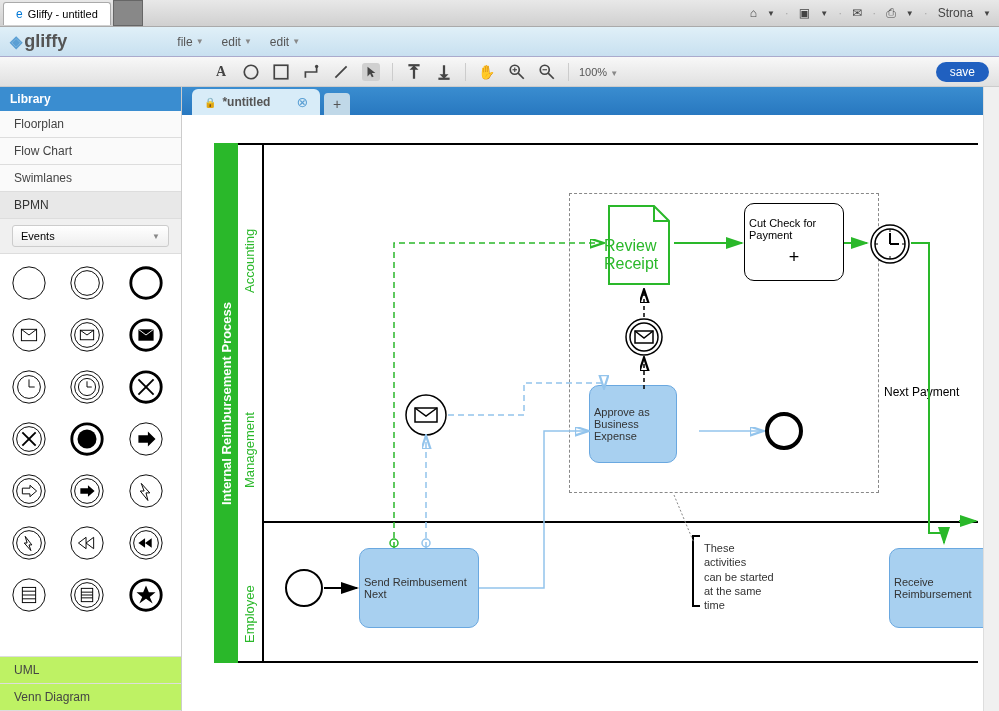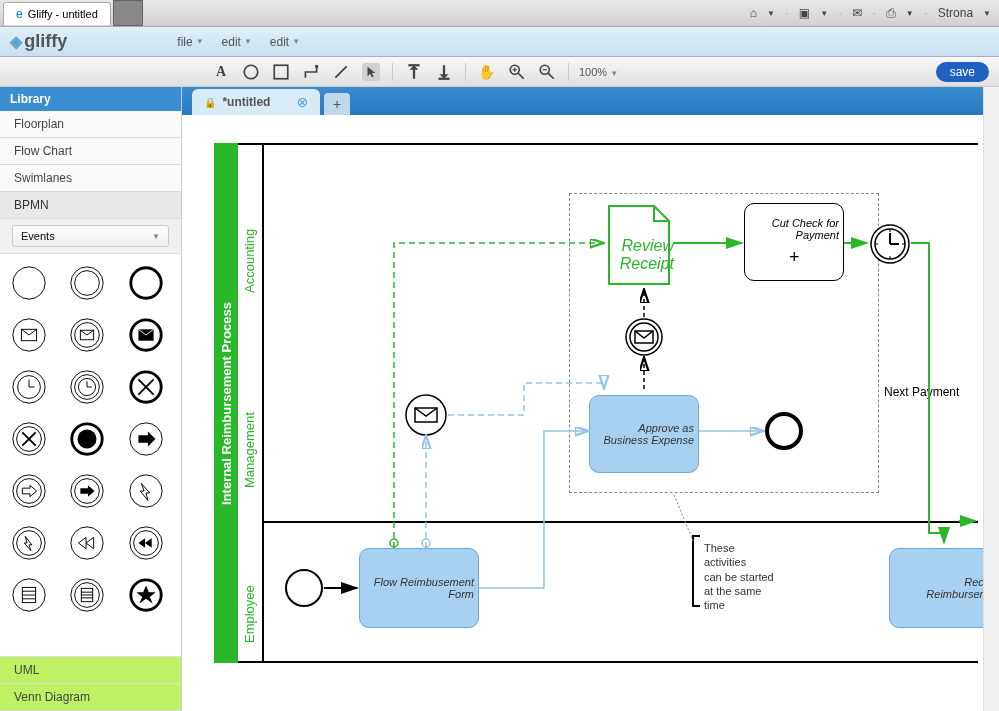--- a/index.html
+++ b/index.html
@@ -54,21 +54,21 @@
 .canvas { flex: 1; position: relative; background: #fff; overflow: hidden; }
 .diagram { position: absolute; left: 22px; top: 28px; width: 780px; height: 560px; }
 
 
 .lane-title-bar { position: absolute; left: 10px; top: 0; width: 24px; height: 520px; background: #2ab82a; }
 .lane-title-text { position: absolute; left: 10px; top: 0; width: 24px; height: 520px; display: flex; align-items: center; justify-content: center; color: #fff; font-size: 13px; font-weight: bold; writing-mode: vertical-rl; transform: rotate(180deg); }
 .lane-label { position: absolute; color: #2ab82a; font-size: 13px; writing-mode: vertical-rl; transform: rotate(180deg); }
 .lane-border-top { position: absolute; left: 34px; height: 2px; background: #000; }
 
 
-.node { position: absolute; font-size: 11px; text-align: right; display: flex; align-items: center; justify-content: center; font-style: italic; }
+.node { position: absolute; font-size: 11px; text-align: left; display: flex; align-items: center; justify-content: center; }
 .node-task-box { border: 1px solid #000; background: #fff; border-radius: 10px; color: #000; padding: 4px; }
 .node-task-blue { border: 1px solid #6aa8e0; background: #a8d0f0; border-radius: 10px; color: #333; padding: 4px; }
 .annotation-box { position: absolute; border: 1px dashed #888; border-style: dashed; }
 .note-bracket { position: absolute; border-left: 2px solid #000; border-top: 2px solid #000; border-bottom: 2px solid #000; width: 8px; }
 .note-text { position: absolute; font-size: 11px; color: #333; line-height: 1.3; margin-top: 6px; }
 
 svg.overlay { position: absolute; left: 0; top: 0; width: 100%; height: 100%; pointer-events: none; }
 
 .scrollbar-v { position: absolute; right: 0; top: 0; bottom: 0; width: 16px; background: #f0f0f0; border-left: 1px solid #ddd; }
 </style>
@@ -418,38 +418,38 @@
         </div>
 
         <div class="node" style="left:200px; top:250px; width:44px; height:44px;">
           <svg viewBox="0 0 44 44">
               <circle cx="22" cy="22" r="20" fill="#fff" stroke="#000" stroke-width="1.5"></circle>
               <rect x="11" y="15" width="22" height="14" fill="#fff" stroke="#000" stroke-width="1.5"></rect>
               <path d="M11 15 L22 23 L33 15" fill="none" stroke="#000" stroke-width="1.5"></path>
             </svg>
         </div>
 
-        <div class="node node-task-blue" style="left:385px; top:252px; width:110px; height:78px;">
+        <div class="node node-task-blue" style="left:385px; top:242px; width:88px; height:78px;">
           <span>Approve as Business Expense</span>
         </div>
 
         <div class="node" style="left:560px; top:268px; width:40px; height:40px;">
           <svg viewBox="0 0 40 40">
               <circle cx="20" cy="20" r="17" fill="#fff" stroke="#000" stroke-width="4"></circle>
             </svg>
         </div>
 
         <div class="node" style="left:80px; top:425px; width:40px; height:40px;">
           <svg viewBox="0 0 40 40">
               <circle cx="20" cy="20" r="18" fill="#fff" stroke="#000" stroke-width="2"></circle>
             </svg>
         </div>
 
         <div class="node node-task-blue" style="left:155px; top:405px; width:120px; height:80px;">
-          <span>Flow Reimbusement Form</span>
+          <span>Send Reimbusement Next</span>
         </div>
 
         <div class="node node-task-blue" style="left:685px; top:405px; width:120px; height:80px;">
           <span>Receive Reimbursement</span>
         </div>
 
         <div style="position:absolute; left:680px; top:242px; font-size:12px; color:#000;">Next Payment</div>
 
         <div class="note-bracket" style="left:488px; top:392px; height:72px;"></div>
         <div class="note-text" style="left:500px; top:392px; width:90px; white-space:pre-line;">These

